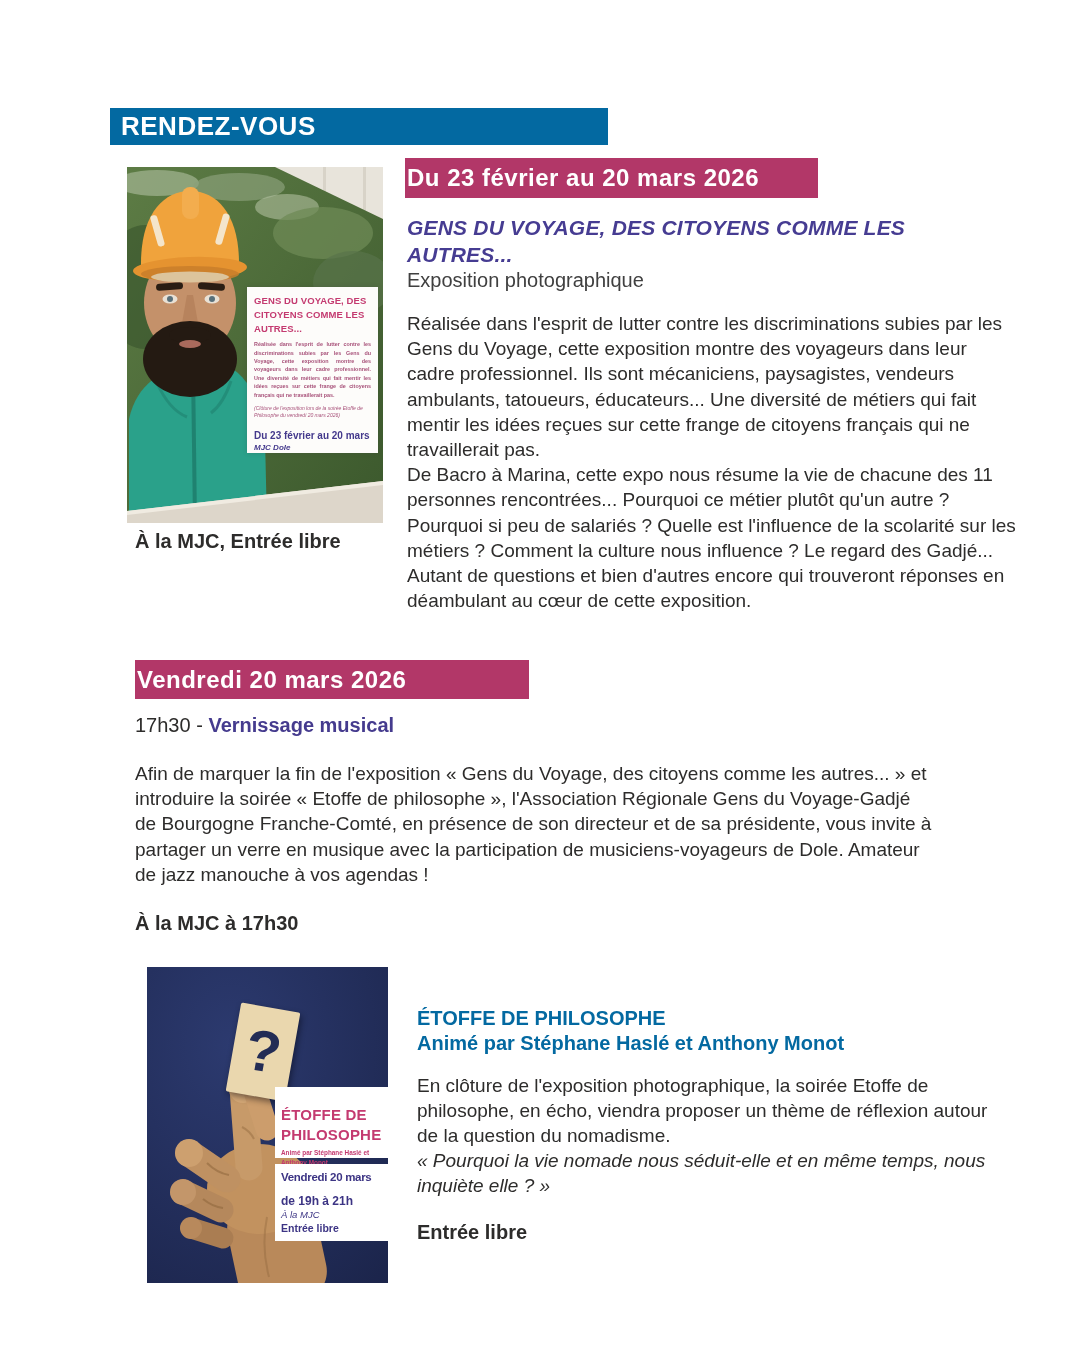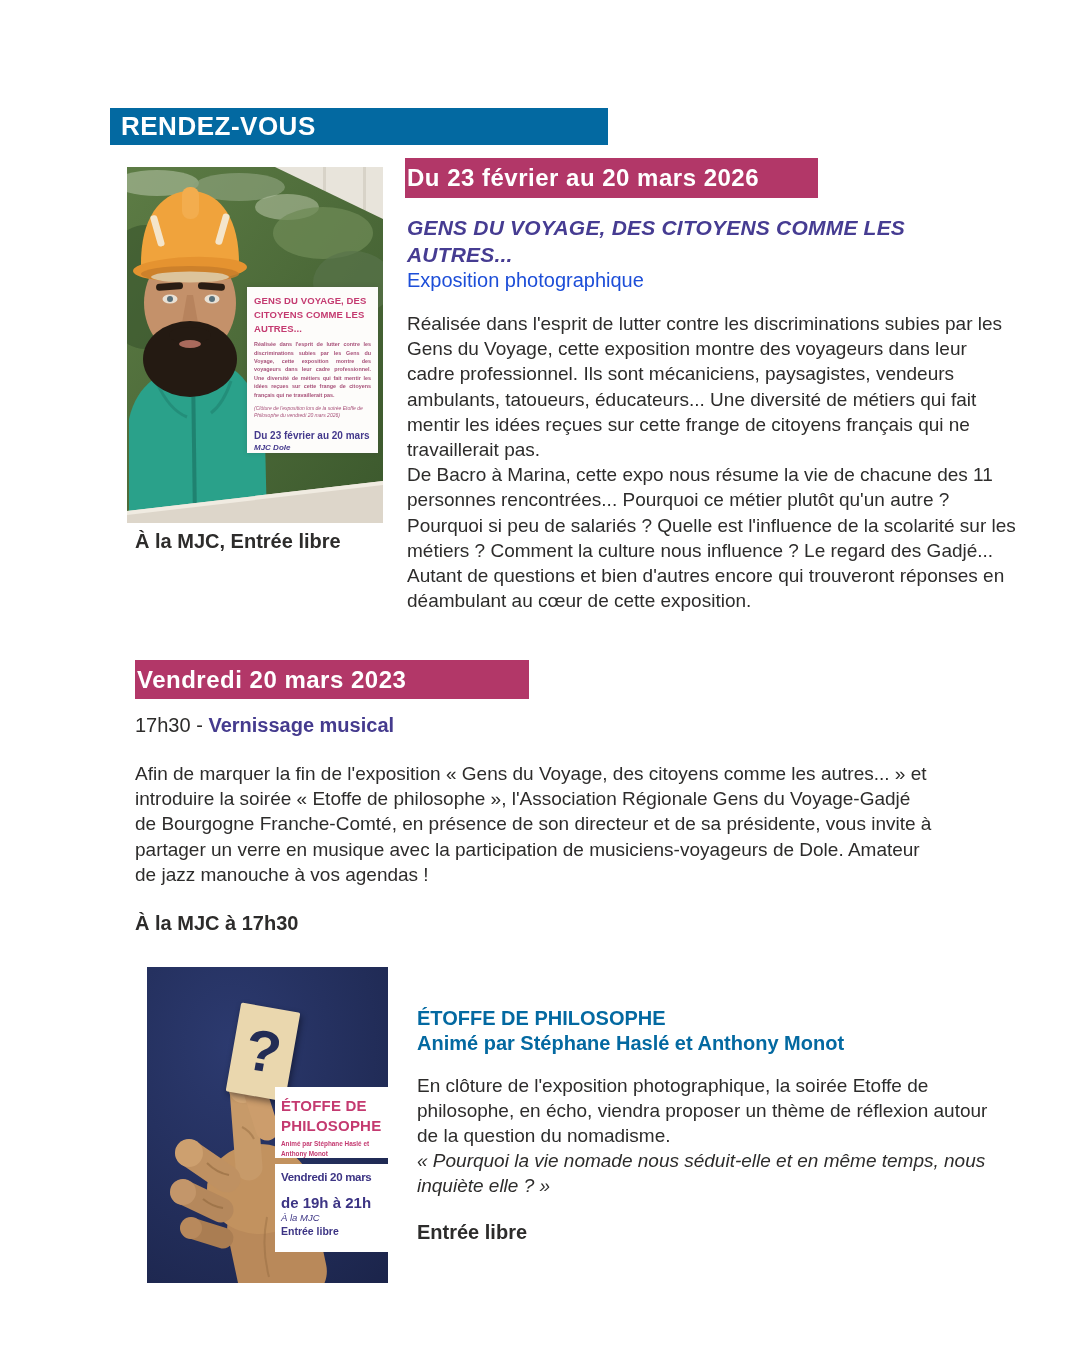--- a/index.html
+++ b/index.html
@@ -12,21 +12,21 @@
   .banner-purple{left:110px;top:108px;width:498px;height:37px;background:#0369a1;
                  font-size:26px;line-height:37px;padding-left:11px;box-sizing:border-box;}
   .banner-pink{background:#b23768;font-size:24px;height:40px;line-height:40px;
                padding-left:2px;box-sizing:border-box;}
   .pink1{left:405px;top:158px;width:413px;}
   .pink2{left:135px;top:660px;width:394px;height:39px;line-height:39px;}
 
   
   .title1{left:407px;top:214px;width:520px;font-size:21px;font-weight:700;font-style:italic;
           color:#463c92;line-height:27px;letter-spacing:.2px;}
-  .subtitle1{left:407px;top:269px;font-size:20px;color:#1d4ed8;}
+  .subtitle1{left:407px;top:269px;font-size:20px;color:#404040;}
   .para{font-size:19px;line-height:25.2px;color:#2d2c2b;}
   .para p{margin:0;}
   .para1{left:407px;top:311px;width:612px;}
   .caption{font-size:20px;font-weight:700;color:#2d2c2b;}
   .caption1{left:135px;top:530px;}
 
   
   .timeline{left:135px;top:714px;font-size:20px;color:#2d2c2b;}
   .timeline .accent{color:#453b8e;font-weight:700;}
   .para2{left:135px;top:761px;width:800px;}
@@ -46,26 +46,26 @@
   .p1-note{font-size:5px;font-style:italic;color:#a8527a;margin-top:6px;line-height:1.5;}
   .p1-date{font-size:10px;font-weight:800;color:#44398c;margin-top:10px;white-space:nowrap;}
   .p1-venue{font-size:8px;font-style:italic;font-weight:600;color:#44398c;margin-top:2px;}
 
   
   .qcard{position:absolute;left:86px;top:40px;width:60px;height:90px;background:#ead7ae;
          transform:rotate(10deg);border-radius:2px;text-align:center;
          box-shadow:2px 3px 6px rgba(0,0,10,.45);z-index:1;}
   .qmark{font-size:58px;line-height:88px;font-weight:800;color:#232c55;}
   .p2-panel{position:absolute;background:#ffffff;box-sizing:border-box;z-index:2;}
-  .p2-panel1{left:128px;top:120px;width:113px;height:71px;padding:9px 6px;}
+  .p2-panel1{left:128px;top:120px;width:113px;height:71px;padding:18px 6px;}
   .p2-title{font-size:15px;font-weight:800;color:#c43a70;line-height:1.3;letter-spacing:.2px;white-space:nowrap;}
   .p2-sub{font-size:6.4px;font-weight:700;color:#c43a70;margin-top:4px;line-height:1.5;white-space:nowrap;}
-  .p2-panel2{left:128px;top:197px;width:113px;height:88px;padding:7px 6px;}
+  .p2-panel2{left:128px;top:197px;width:113px;height:77px;padding:7px 6px;}
   .p2-date{font-size:11.5px;font-weight:800;color:#3c3484;letter-spacing:-.3px;white-space:nowrap;}
-  .p2-time{font-size:15px;font-weight:800;color:#3c3484;margin-top:11px;}
+  .p2-time{font-size:12px;font-weight:800;color:#3c3484;margin-top:11px;}
   .p2-venue{font-size:9.5px;font-style:italic;color:#3c3484;margin-top:1px;}
   .p2-entry{font-size:10.5px;font-weight:800;color:#3c3484;margin-top:2px;}
 
   
   .col3{left:417px;top:1006px;width:585px;}
   .title3,.subtitle3{font-size:20px;font-weight:700;color:#0369a1;line-height:25px;}
   .para3{font-size:19px;line-height:25px;margin:17px 0 0 0;width:580px;}
   .quote3{font-size:19px;line-height:25px;font-style:italic;margin:0;width:580px;}
   .venue3{margin-top:21px;font-size:20px;font-weight:700;line-height:26px;color:#2d2c2b;}
 </style>
@@ -142,21 +142,21 @@
 
   <div class="abs banner banner-pink pink1">Du 23 février au 20 mars 2026</div>
   <div class="abs title1">GENS DU VOYAGE, DES CITOYENS COMME LES AUTRES...</div>
   <div class="abs subtitle1">Exposition photographique</div>
   <div class="abs para para1">
     <p>Réalisée dans l'esprit de lutter contre les discriminations subies par les Gens du Voyage, cette exposition montre des voyageurs dans leur cadre professionnel. Ils sont mécaniciens, paysagistes, vendeurs ambulants, tatoueurs, éducateurs... Une diversité de métiers qui fait mentir les idées reçues sur cette frange de citoyens français qui ne travaillerait pas.</p>
     <p>De Bacro à Marina, cette expo nous résume la vie de chacune des 11 personnes rencontrées... Pourquoi ce métier plutôt qu'un autre ? Pourquoi si peu de salariés ? Quelle est l'influence de la scolarité sur les métiers ? Comment la culture nous influence ? Le regard des Gadjé...</p>
     <p>Autant de questions et bien d'autres encore qui trouveront réponses en déambulant au cœur de cette exposition.</p>
   </div>
 
-  <div class="abs banner banner-pink pink2">Vendredi 20 mars 2023</div>
+  <div class="abs banner banner-pink pink2">Vendredi 20 mars 2026</div>
   <div class="abs timeline">
     <span>17h30 - </span><span class="accent">Vernissage musical</span>
   </div>
   <div class="abs para para2">
     <p>Afin de marquer la fin de l'exposition « Gens du Voyage, des citoyens comme les autres... » et introduire la soirée « Etoffe de philosophe », l'Association Régionale Gens du Voyage-Gadjé de Bourgogne Franche-Comté, en présence de son directeur et de sa présidente, vous invite à partager un verre en musique avec la participation de musiciens-voyageurs de Dole. Amateur de jazz manouche à vos agendas !</p>
   </div>
   <div class="abs caption caption2">À la MJC à 17h30</div>
 
   <div class="abs photo photo2">
     <svg width="241" height="316" viewBox="0 0 241 316">

